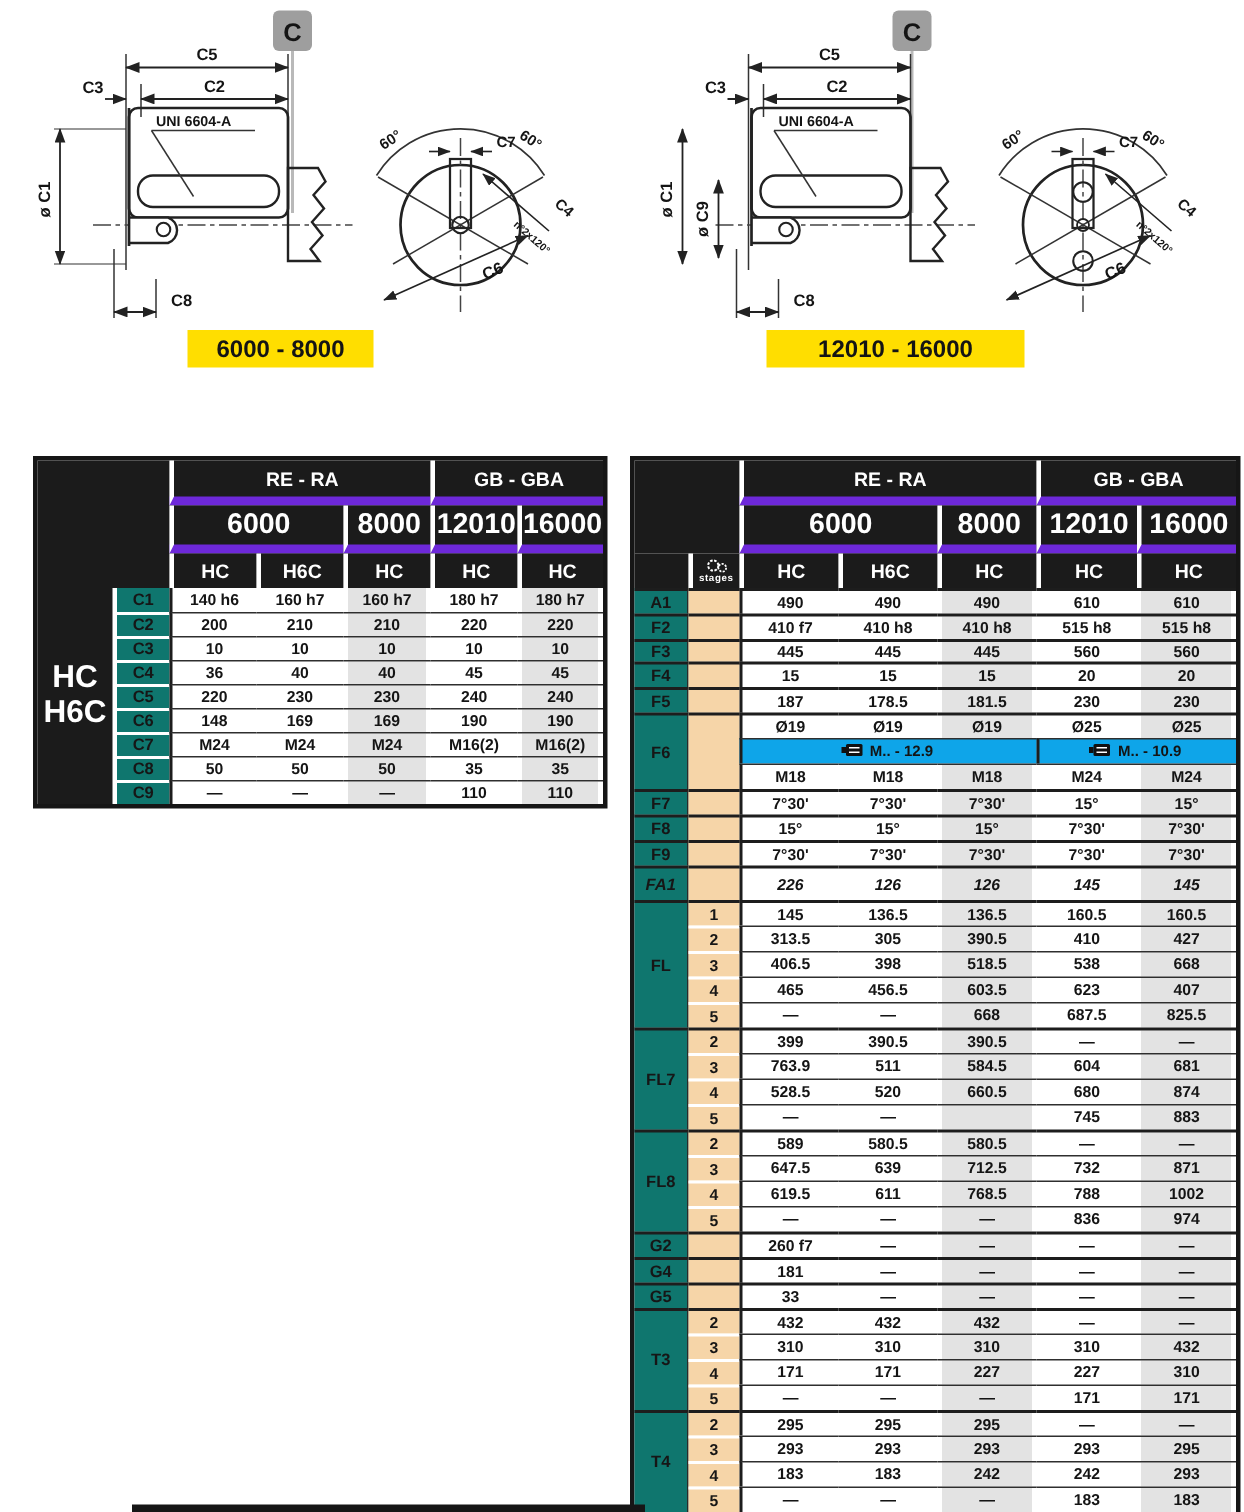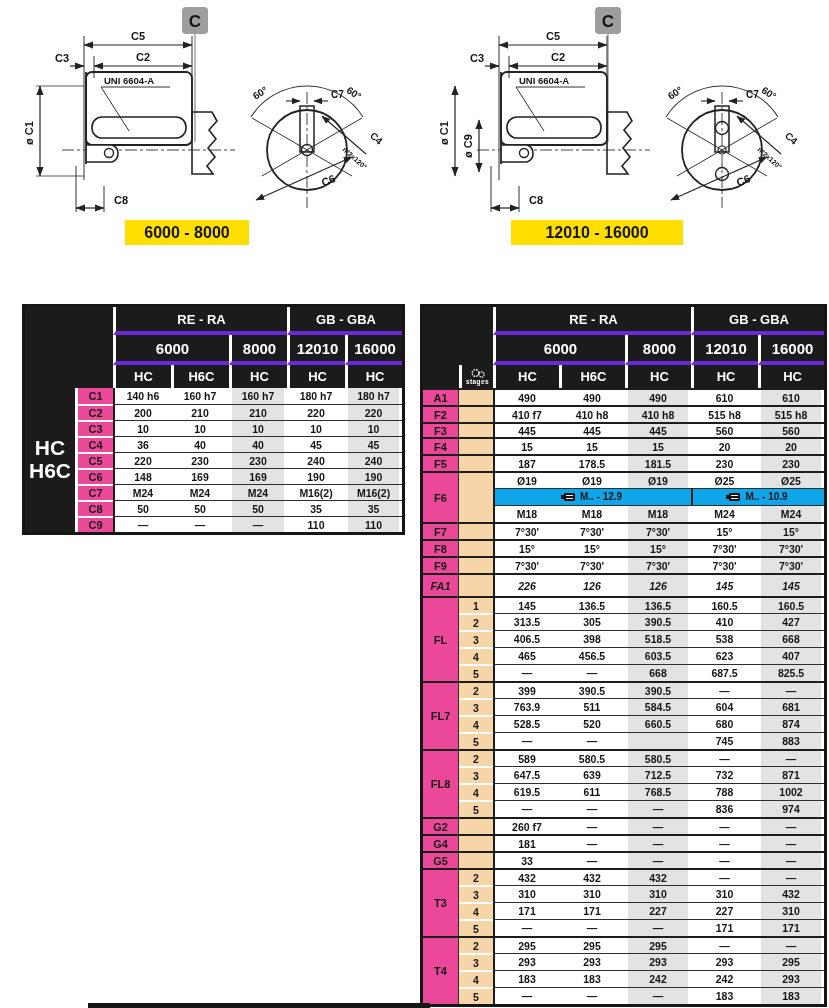--- a/index.html
+++ b/index.html
@@ -9,26 +9,26 @@
   #dgL{left:0;} #dgR{left:415px;}
   .dg text{font-family:"Liberation Sans",sans-serif;font-weight:bold;fill:#141414;}
 
   table.spec{border-collapse:separate;border-spacing:0;table-layout:fixed;position:absolute;
              border:3px solid #161616;background:#fff;}
   #tblL{left:22px;top:304px;width:377px;height:224px;}
   #tblR{left:420px;top:304px;width:401px;height:701px;}
   td{padding:0;text-align:center;vertical-align:middle;overflow:hidden;white-space:nowrap;}
   .hcell{background:#1b1b1b;color:#fff;font-weight:bold;}
   tr.h1 td{font-size:13px;height:24px;}
-  tr.h2 td{font-size:15px;height:26px;}
+  tr.h2 td{font-size:19px;height:26px;}
   tr.h3 td{font-size:13px;height:23px;}
   .hgapL{border-left:3px solid #fff;}
-  .hgapB{border-bottom:4px solid #6d28d9;}
+  .hgapB{border-bottom:6px solid #6d28d9;}
   .corner{background:#1b1b1b;}
-  .rlabel{background:#ec4899;font-weight:bold;font-size:11px;color:#161616;text-align:center;}
+  .rlabel{background:#0f766e;font-weight:bold;font-size:11px;color:#161616;text-align:center;}
   #tblR .rlabel{border-right:1.5px solid #2a2a2a;}
   .stage{background:#f6d5a8;font-weight:bold;font-size:10.5px;color:#161616;}
   .sideblock{background:#1b1b1b;color:#fff;font-weight:bold;font-size:21px;line-height:1.08;
              border-right:3px solid #fff;}
   .dcell{font-weight:bold;font-size:10.5px;color:#141414;}
   .shade{background:linear-gradient(to right,#fff 0,#fff 3px,#e3e3e3 3px,#e3e3e3 calc(100% - 3px),#fff calc(100% - 3px));}
   .rsep{border-top:1.5px solid #2e2e2e;}
   .wsep{border-top:2px solid #fff;}
   .gtop{border-top:2px solid #1d1d1d;}
   .d0{border-left:2px solid #1d1d1d;}

